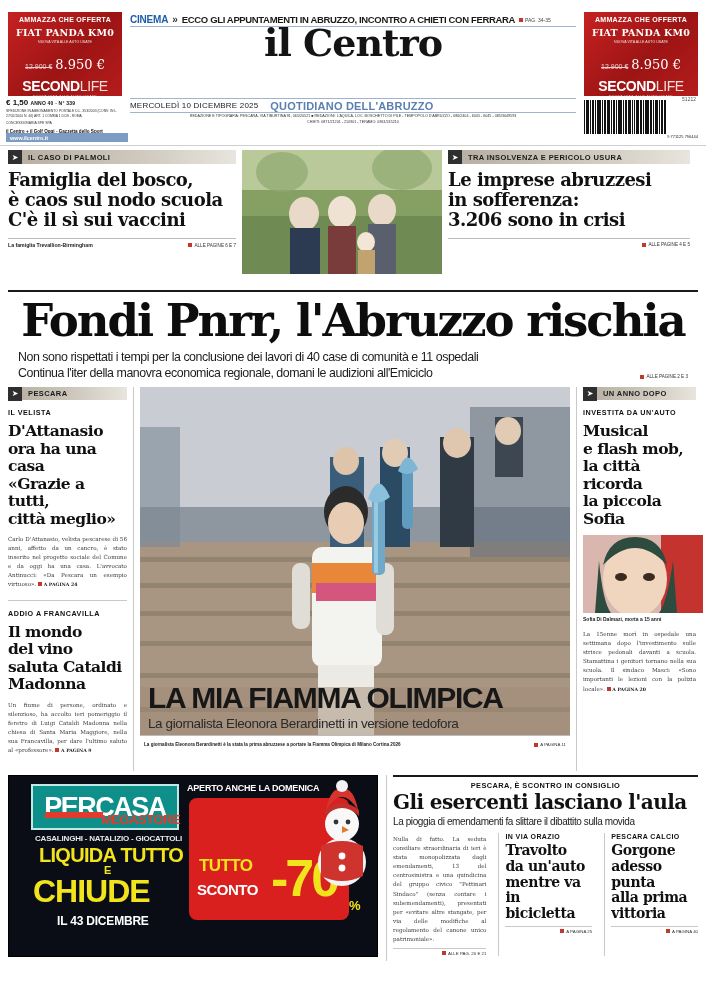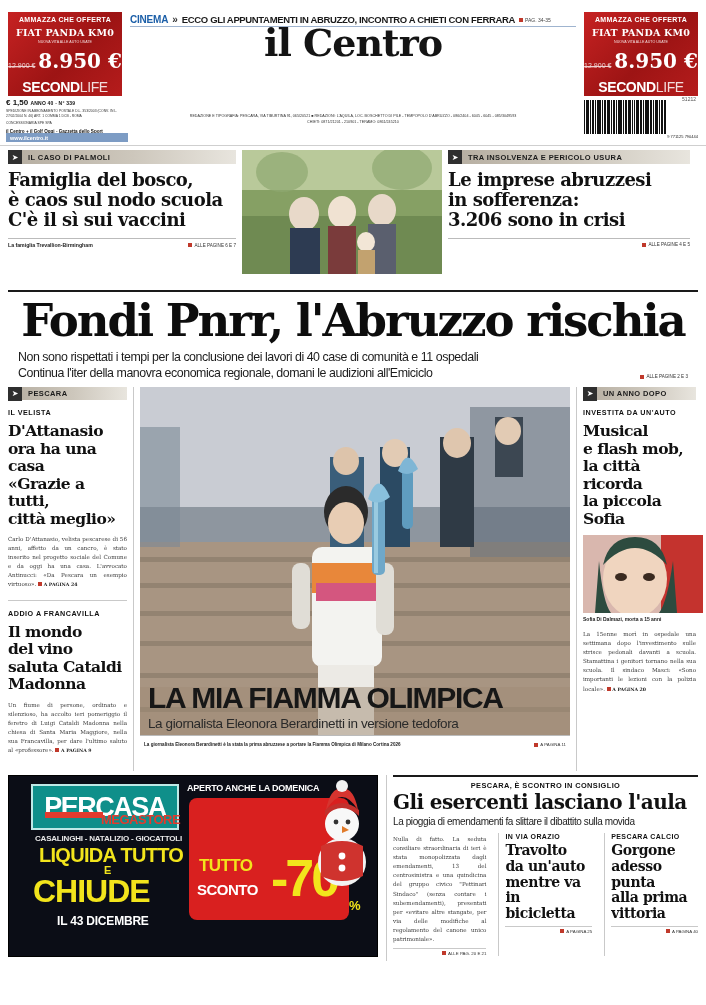--- a/index.html
+++ b/index.html
@@ -22,21 +22,21 @@
     padding-top: 4px;
   }
   .ad-box.left { left: 8px; }
   .ad-box.right { right: 8px; }
   .ad-box .ad-l1 { font-size: 7px; font-weight: bold; letter-spacing: .3px; }
   .ad-box .ad-l2 { font-size: 9.5px; font-weight: bold; letter-spacing: .2px; margin-top: 4px;
                    font-family: "DejaVu Serif", serif; }
   .ad-box .ad-l3 { font-size: 3.6px; margin-top: 2px; opacity: .85; }
   .ad-box .ad-price { margin-top: 5px; display: flex; align-items: baseline; gap: 3px; }
   .ad-box .ad-old { font-size: 7px; text-decoration: line-through; opacity: .8; }
-  .ad-box .ad-new { font-size: 20px; font-weight: bold; font-family: "DejaVu Serif", serif; }
+  .ad-box .ad-new { font-size: 13px; font-weight: normal; font-family: "DejaVu Serif", serif; margin-top: 8px; }
   .ad-box .ad-brand { font-size: 14px; font-weight: bold; letter-spacing: -.4px; margin-top: 6px; }
   .ad-box .ad-brand .lite { font-weight: normal; opacity: .85; }
   .ad-box .ad-tag { font-size: 3.6px; opacity: .8; margin-top: 1px; letter-spacing: .4px; }
 
   .teaser-strip {
     position: absolute; left: 130px; right: 130px; top: 13px; height: 14px;
     border-bottom: 1px solid #9fb4cf;
     display: flex; align-items: center; gap: 4px; white-space: nowrap; overflow: hidden;
   }
   .teaser-kicker { font-size: 10px; font-weight: bold; color: #1c5fa8; letter-spacing: -.2px; }
@@ -261,20 +261,24 @@
       <span class="teaser-arrows">»</span>
       <span class="teaser-text">ECCO GLI APPUNTAMENTI IN ABRUZZO, INCONTRO A CHIETI CON FERRARA</span>
       <span class="teaser-ref">
           <i class="sq"></i>
           <span>PAG. 34-35</span>
         </span>
     </div>
 
     <div class="logo">il Centro</div>
 
+    <div class="dateline">
+      <span class="date-text">MERCOLEDÌ 10 DICEMBRE 2025</span>
+      <span class="sub-text">QUOTIDIANO DELL'ABRUZZO</span>
+    </div>
 
     <div class="colophon">
       <div>REDAZIONE E TIPOGRAFIA: PESCARA, VIA TIBURTINA 91, 065/20521  ■  REDAZIONI: L'AQUILA, LOC. BOSCHETTO DI PILE - TEMPOPOLO D'ABRUZZO - 086/2404 - 6045 - 6045 - 085/3049593</div>
       <div>CHIETI: 0871/21201 - 210901 - TERAMO: 0861/245210</div>
     </div>
 
     <div class="priceblock">
       <div class="p1"><span>€ 1,50</span> <span class="small">ANNO 40 - N° 339</span></div>
       <div class="p2">SPEDIZIONE IN ABBONAMENTO POSTALE D.L. 353/2003 (CONV. IN L. 27/02/2004 N. 46) ART. 1 COMMA 1 DCB - ROMA</div>
       <div class="p2">CONCESSIONARIA SPE SPA</div>

